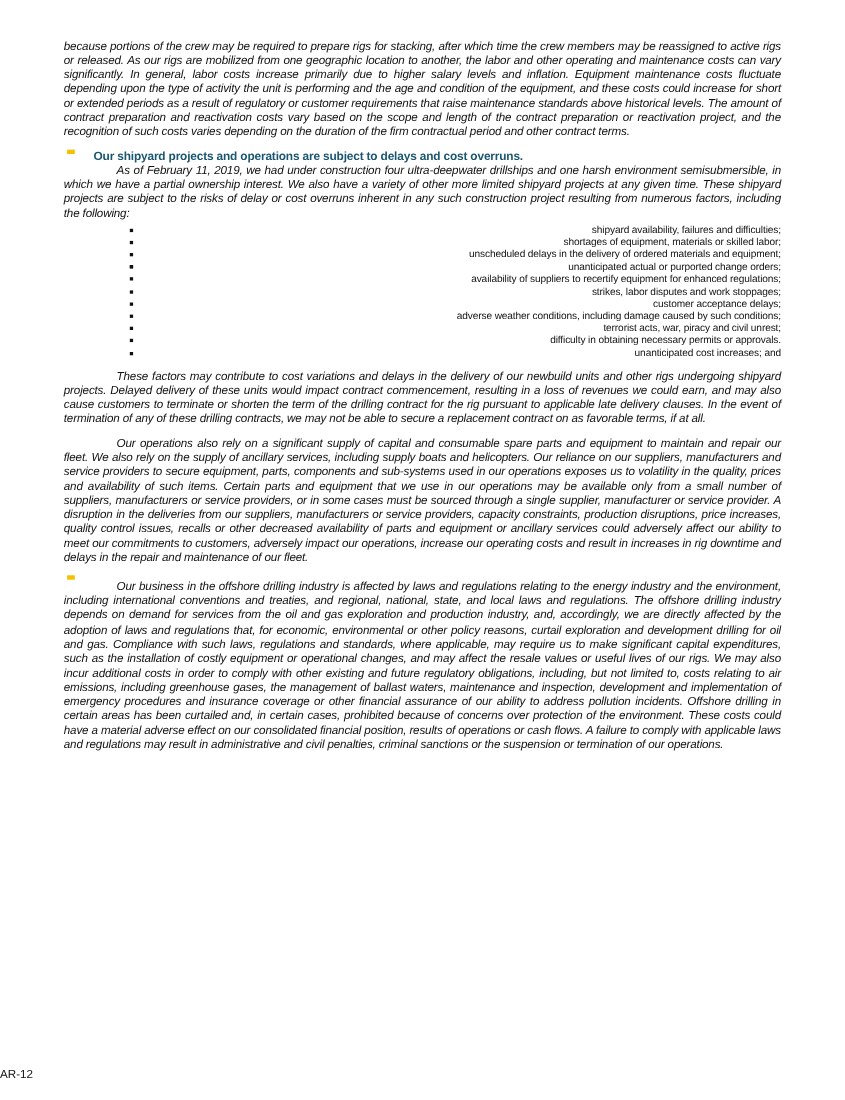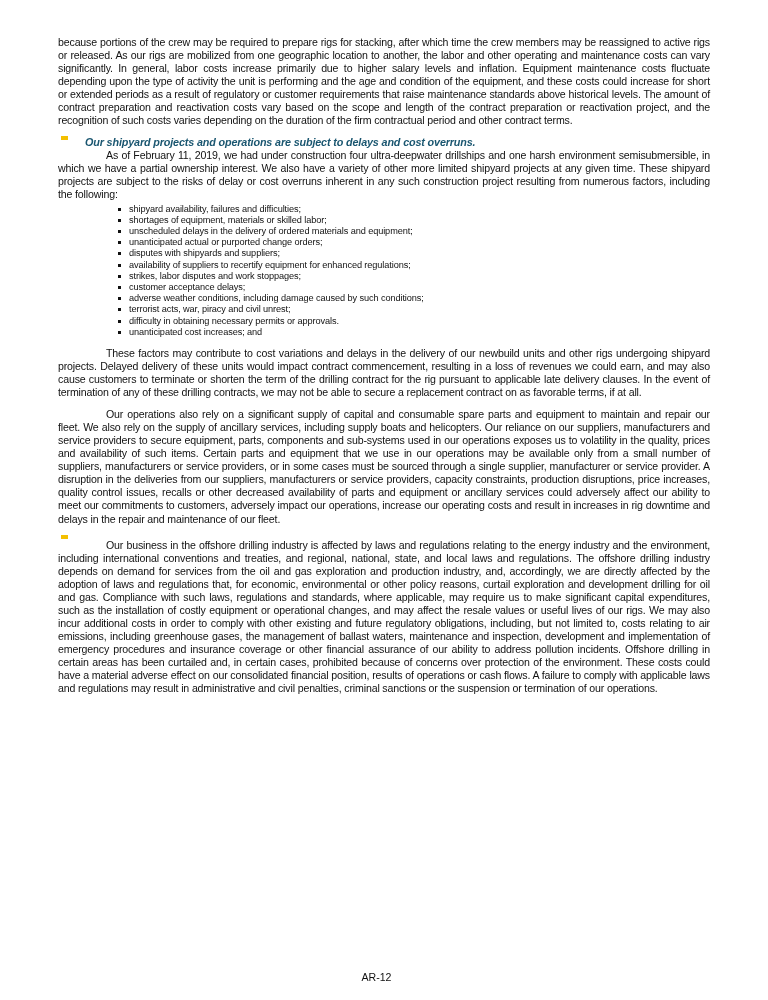--- a/index.html
+++ b/index.html
@@ -4,42 +4,43 @@
 <style>
   html, body { margin: 0; padding: 0; background: #ffffff; }
   body {
     width: 768px; height: 1000px; position: relative; overflow: hidden;
     font-family: "Liberation Sans", sans-serif; color: #111;
   }
   .page {
     position: absolute; left: 58px; top: 36px; width: 652px;
     font-size: 10.6px; line-height: 13.05px; letter-spacing: -0.15px;
   }
-  p { margin: 0; text-align: justify; }
+  p { margin: 0; text-align: justify; font-style: italic; }
   .indent { text-indent: 48px; }
   .gap { height: 9px; }
   .heading {
     display: flex; margin: 0;
-    font-weight: bold; font-style: italic; color: #1a5670;
+    font-weight: bold; color: #1a5670;
     font-size: 10.8px; line-height: 13px;
   }
   .heading .mark {
     display: inline-block; width: 7px; height: 4px; background: #f4c000;
     margin-right: 17px; margin-left: 3px;
   }
   ul.factors { list-style: none; margin: 2px 0 0 0; padding: 0 0 0 60px; }
   ul.factors li {
     position: relative; padding-left: 11px; font-size: 9.2px; line-height: 11.2px;
     letter-spacing: -0.1px;
+    text-align: right;
   }
   ul.factors li .sq {
     position: absolute; left: 0; top: 4px; width: 3px; height: 3px; background: #111;
   }
   .footer {
-    position: absolute; top: 971px; left: 0; width: 753px; text-align: center;
+    position: absolute; top: 971px; left: 0; width: 753px; text-align: left;
     font-size: 10.6px;
   }
 </style>
 </head>
 <body>
 
 <div class="page">
   <p>because portions of the crew may be required to prepare rigs for stacking, after which time the crew members may be reassigned to active rigs or released.  As our rigs are mobilized from one geographic location to another, the labor and other operating and maintenance costs can vary significantly.  In general, labor costs increase primarily due to higher salary levels and inflation.  Equipment maintenance costs fluctuate depending upon the type of activity the unit is performing and the age and condition of the equipment, and these costs could increase for short or extended periods as a result of regulatory or customer requirements that raise maintenance standards above historical levels.  The amount of contract preparation and reactivation costs vary based on the scope and length of the contract preparation or reactivation project, and the recognition of such costs varies depending on the duration of the firm contractual period and other contract terms.</p>
 
   <div class="gap"></div>
@@ -49,21 +50,20 @@
     <span>Our shipyard projects and operations are subject to delays and cost overruns.</span>
   </div>
   <p class="indent">As of February 11, 2019, we had under construction four ultra-deepwater drillships and one harsh environment semisubmersible, in which we have a partial ownership interest.  We also have a variety of other more limited shipyard projects at any given time.  These shipyard projects are subject to the risks of delay or cost overruns inherent in any such construction project resulting from numerous factors, including the following:</p>
 
   <ul class="factors">
     <li><span class="sq"></span><span>shipyard availability, failures and difficulties;</span></li>
     <li><span class="sq"></span><span>shortages of equipment, materials or skilled labor;</span></li>
     <li><span class="sq"></span><span>unscheduled delays in the delivery of ordered materials and equipment;</span></li>
     <li><span class="sq"></span></li>
     <li><span class="sq"></span><span>unanticipated actual or purported change orders;</span></li>
-    <li><span class="sq"></span><span>disputes with shipyards and suppliers;</span></li>
     <li><span class="sq"></span><span>availability of suppliers to recertify equipment for enhanced regulations;</span></li>
     <li><span class="sq"></span><span>strikes, labor disputes and work stoppages;</span></li>
     <li><span class="sq"></span><span>customer acceptance delays;</span></li>
     <li><span class="sq"></span><span>adverse weather conditions, including damage caused by such conditions;</span></li>
     <li><span class="sq"></span><span>terrorist acts, war, piracy and civil unrest;</span></li>
     <li><span class="sq"></span><span>difficulty in obtaining necessary permits or approvals.</span></li>
     <li><span class="sq"></span><span>unanticipated cost increases; and</span></li>
   </ul>
 
   <div class="gap"></div>

